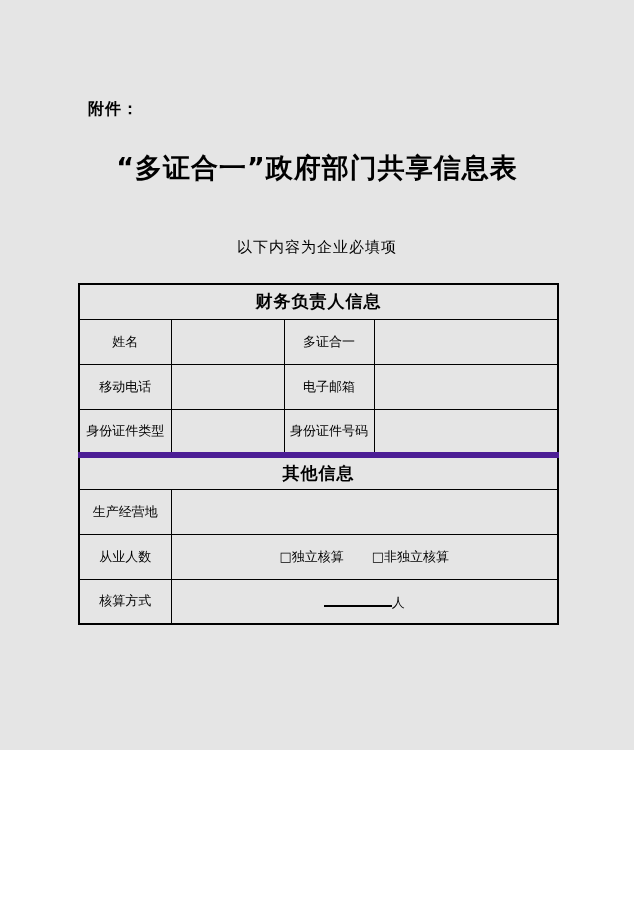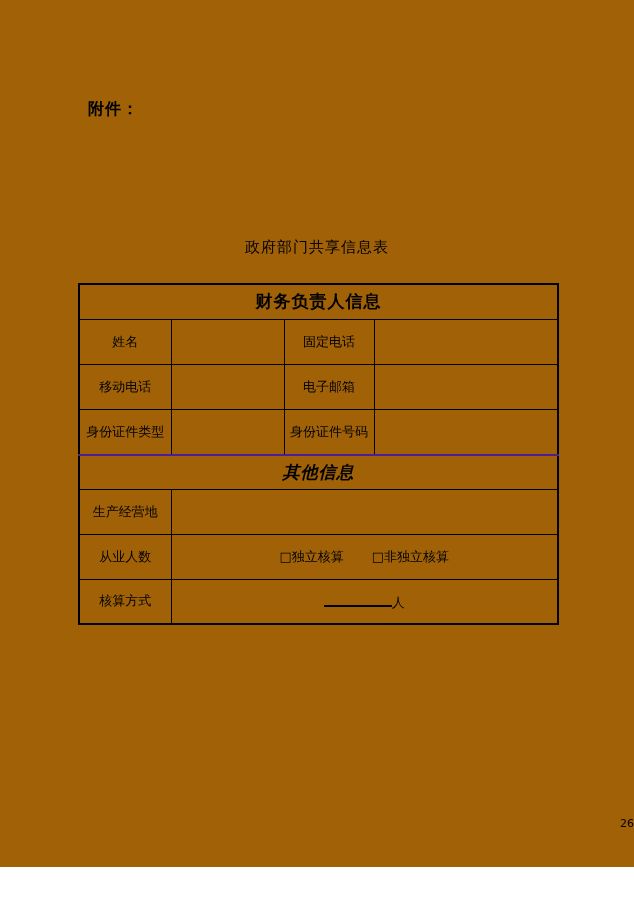--- a/index.html
+++ b/index.html
@@ -3,22 +3,22 @@
 <meta charset="utf-8">
 <style>
   html, body {
     margin: 0;
     padding: 0;
     background: #ffffff;
   }
   .page {
     position: relative;
     width: 634px;
-    height: 867px;
-    background: #a16207;
+    height: 750px;
+    background: #e5e5e5;
     color: #000000;
     font-family: "DejaVu Serif", serif;
     overflow: hidden;
   }
   .attachment {
     position: absolute;
     left: 88px;
     top: 99px;
     font-family: "DejaVu Sans", sans-serif;
     font-weight: 700;
@@ -65,22 +65,21 @@
     padding: 2px;
     overflow: hidden;
   }
   tr.section-row td {
     font-family: "DejaVu Sans", sans-serif;
     font-weight: 700;
     font-size: 17px;
     letter-spacing: 1px;
   }
   tr.other-header-row td {
-    border-top: 2px solid #4c1d95;
-    font-style: italic;
+    border-top: 6px solid #4c1d95;
   }
   td.val-left {
     text-align: left;
     padding-left: 17px;
   }
   .option {
     display: inline-block;
     white-space: nowrap;
   }
   .option-first {
@@ -107,40 +106,41 @@
     font-size: 11px;
   }
 </style>
 </head>
 <body>
 
 <div class="page">
 
   <div class="attachment">附件：</div>
 
+  <h1 class="title">“多证合一”政府部门共享信息表</h1>
 
-  <div class="subtitle">政府部门共享信息表</div>
+  <div class="subtitle">以下内容为企业必填项</div>
 
   <table class="form-table">
     <colgroup>
       <col style="width:92px">
       <col style="width:113px">
       <col style="width:90px">
       <col style="width:184px">
     </colgroup>
 
     <tbody>
         <tr class="section-row" style="height:35px">
       <td colspan="4">财务负责人信息</td>
     </tr>
 
     <tr style="height:45px">
       <td>姓名</td>
       <td></td>
-      <td>固定电话</td>
+      <td>多证合一</td>
       <td></td>
     </tr>
 
     <tr style="height:45px">
       <td>移动电话</td>
       <td></td>
       <td>电子邮箱</td>
       <td></td>
     </tr>
 

